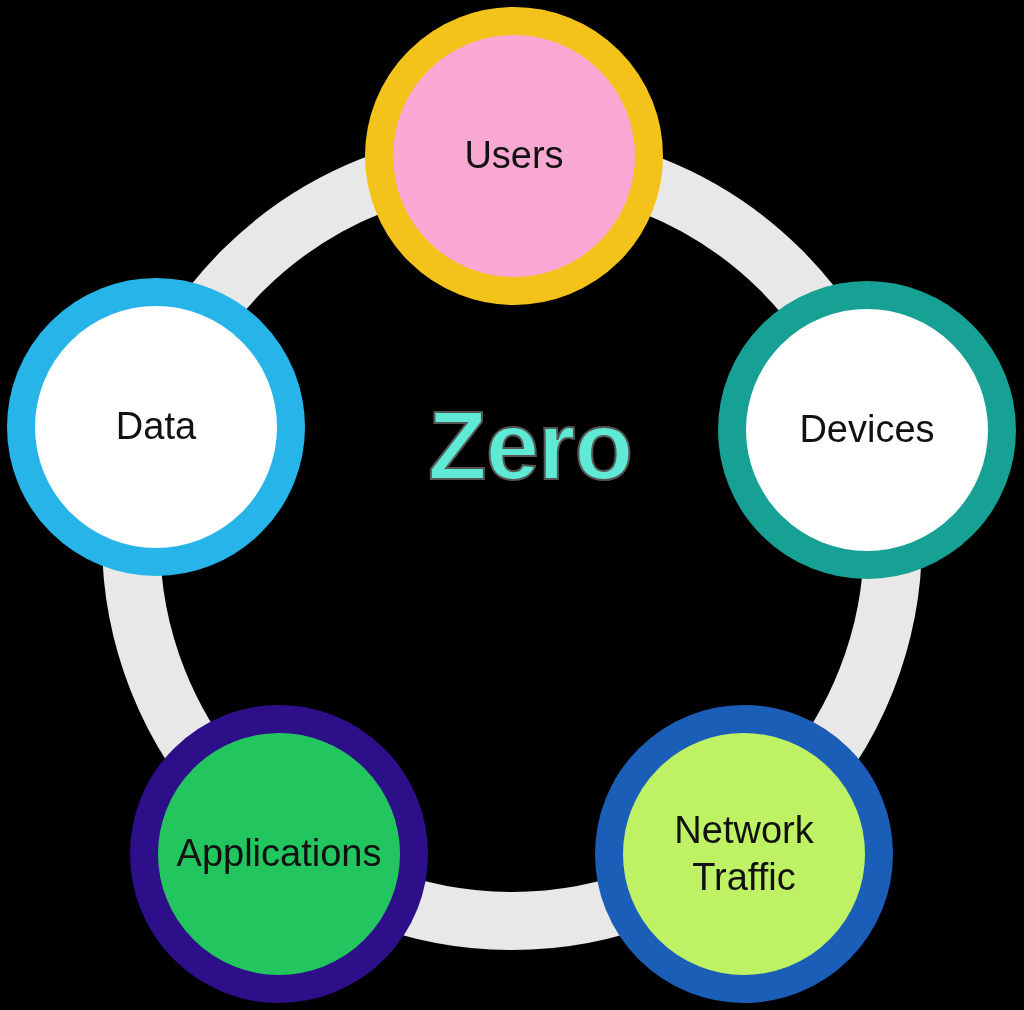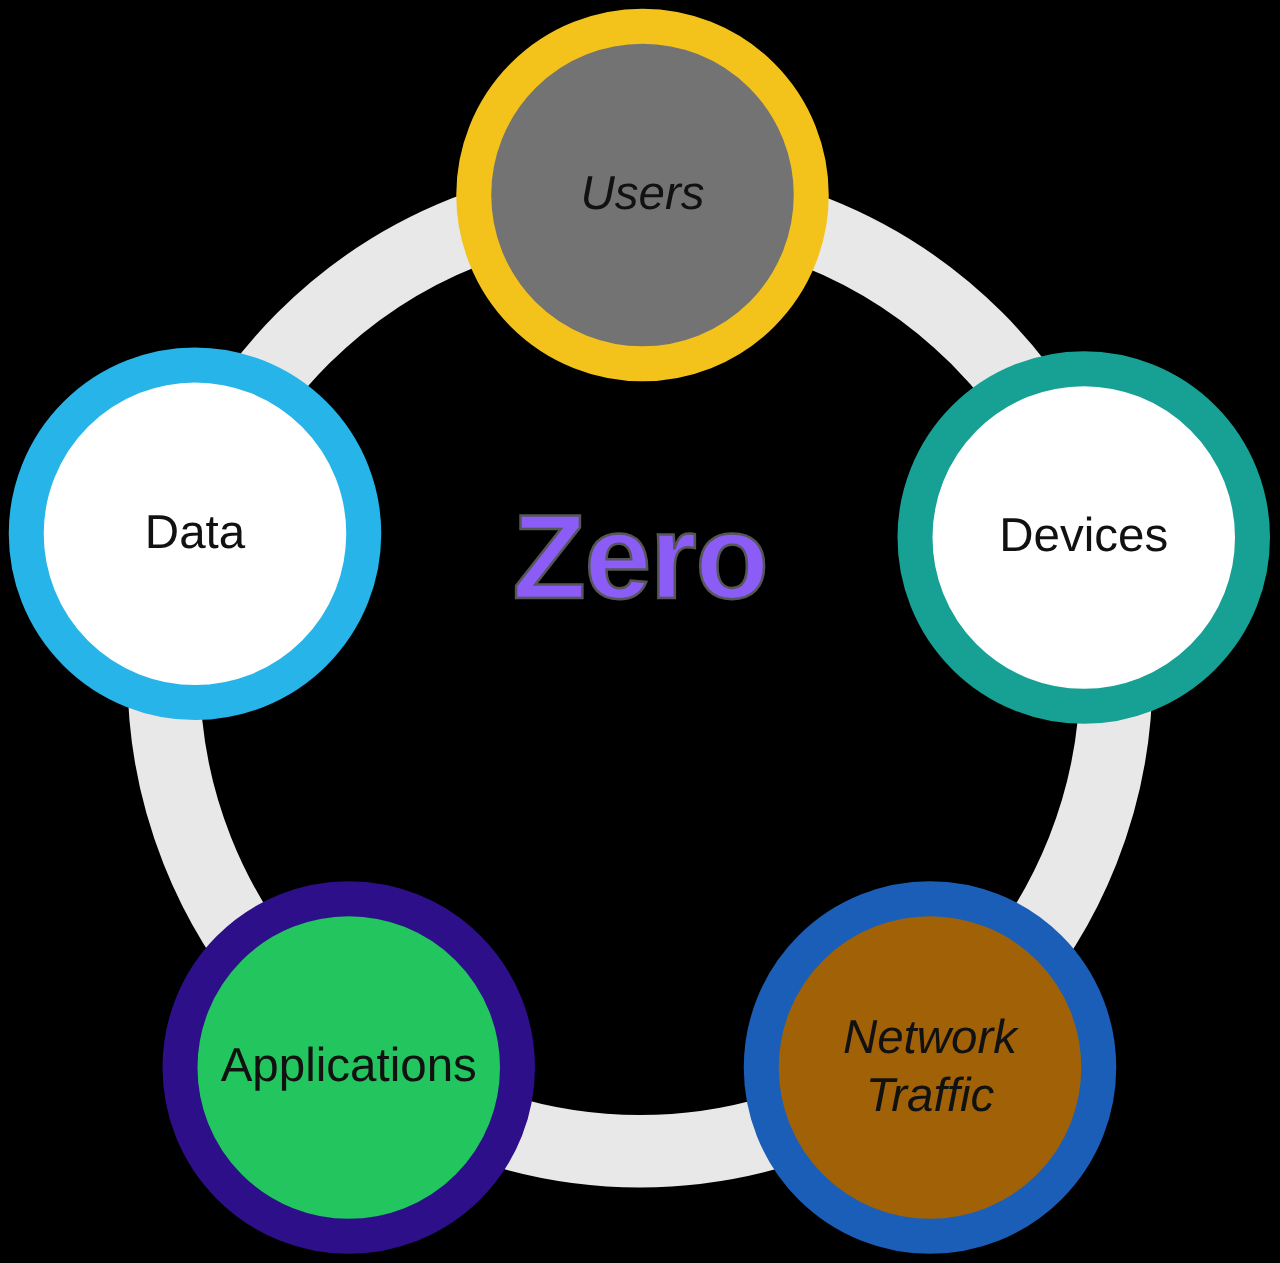--- a/index.html
+++ b/index.html
@@ -77,37 +77,37 @@
   .node-applications { left: 130px; top: 705px; }
   .node-network      { left: 595px; top: 705px; }
 </style>
 </head>
 <body style="background-color: rgb(0, 0, 0);">
 
 <div class="canvas" style="color: rgb(17, 17, 17);">
 
   <div class="ring" style="border-color: rgb(232, 232, 232);"></div>
 
-  <div class="center-title" style="color: #8b5cf6; -webkit-text-stroke-color: rgb(86, 86, 86);">
+  <div class="center-title" style="color: #5eead4; margin-left: 18px; -webkit-text-stroke-color: rgb(86, 86, 86);">
     <div>Zero</div>
   </div>
 
-  <div class="node node-users" style="border-color: rgb(243, 195, 27); background-color: #737373; font-style: italic;">
+  <div class="node node-users" style="border-color: rgb(243, 195, 27); background-color: #f9a8d4;">
     <span class="node-label">Users</span>
   </div>
 
   <div class="node node-devices" style="border-color: rgb(23, 160, 148); background-color: rgb(255, 255, 255);">
     <span class="node-label">Devices</span>
   </div>
 
   <div class="node node-data" style="border-color: rgb(39, 180, 232); background-color: rgb(255, 255, 255);">
     <span class="node-label">Data</span>
   </div>
 
   <div class="node node-applications" style="border-color: rgb(46, 15, 138); background-color: #22c55e;">
     <span class="node-label">Applications</span>
   </div>
 
-  <div class="node node-network" style="border-color: rgb(27, 94, 184); background-color: #a16207; font-style: italic;">
+  <div class="node node-network" style="border-color: rgb(27, 94, 184); background-color: #bef264;">
     <span class="node-label">Network Traffic</span>
   </div>
 
 </div>
 
 </body></html>

